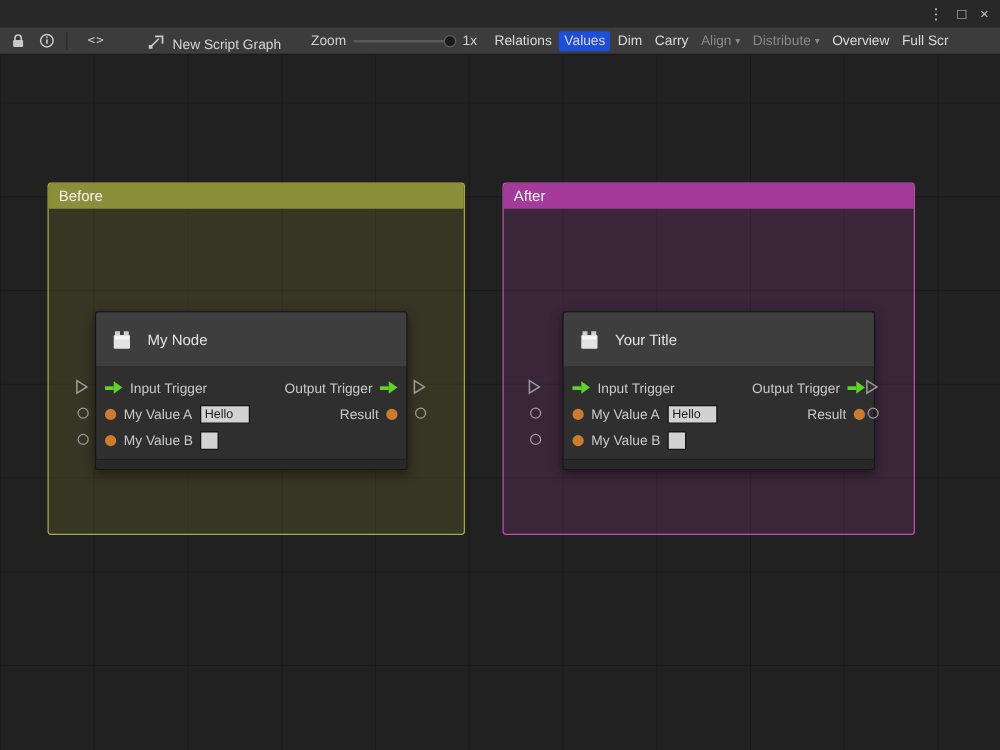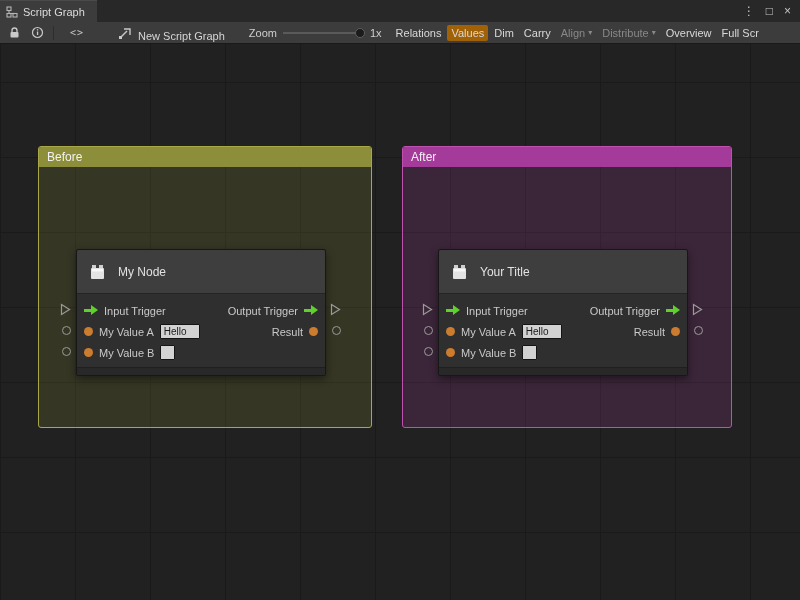--- a/index.html
+++ b/index.html
@@ -20,21 +20,21 @@
   .sep { width:1px; height:14px; background:#2d2d2d; margin-left:9px; }
   .icon-code { margin-left:16px; color:#c6c6c6; font-size:10px; letter-spacing:1px; font-family:"DejaVu Sans Mono", monospace; }
   .graph-ref { margin-left:34px; display:inline-flex; align-items:flex-end; gap:6px; color:#d6d6d6; }
   .zoom-label { margin-left:24px; color:#cfcfcf; }
   .zoom-slider { position:relative; width:82px; height:14px; margin-left:6px; display:inline-block; }
   .zoom-track { position:absolute; left:0; right:0; top:6px; height:2px; background:#5a5a5a; }
   .zoom-knob { position:absolute; right:0; top:2px; width:10px; height:10px; border-radius:50%; background:#1b1b1b; border:1px solid #5e5e5e; }
   .zoom-value { margin-left:5px; color:#cfcfcf; }
   button.tbtn { background:none; border:none; color:#d9d9d9; font:inherit; padding:2px 4px; margin-left:2px; border-radius:2px; display:inline-flex; align-items:center; cursor:default;text-align:center; }
   button.tbtn.first { margin-left:10px; }
-  button.tbtn.active { background:#a16207; }
+  button.tbtn.active { background:#1d4ed8; }
   button.tbtn.disabled { color:#888888; }
   .dd { font-size:8px; margin-left:3px; }
 
   
   .canvas { position:absolute; top:44px; left:0; width:800px; height:556px;
     background-color:#212121;
     background-image:
       linear-gradient(to right, #1a1a1a 1px, transparent 1px),
       linear-gradient(to bottom, #1a1a1a 1px, transparent 1px);
     background-size:75px 75px;
@@ -44,21 +44,21 @@
   .group { position:absolute; border-radius:3px; }
   .group-before { left:38px; top:102px; width:334px; height:282px; border:1px solid #a8a848; background:rgba(141,142,57,0.20); }
   .group-after  { left:402px; top:102px; width:330px; height:282px; border:1px solid #c050b0; background:rgba(164,58,153,0.20); }
   .group-header { height:20px; display:flex; align-items:center; padding:0 8px; font-size:12px; color:#f2f2f2; border-radius:2px 2px 0 0; }
   .group-before .group-header { background:#8d8e39; }
   .group-after  .group-header { background:#a43a99; }
 
   
   .node { position:absolute; width:250px; background:#2f2f2f; border:1px solid #171717; border-radius:2px; box-shadow:0 3px 9px rgba(0,0,0,0.45); }
   .node-0 { left:37px; top:102px; }
-  .node-1 { left:35px; top:102px; }
+  .node-1 { left:47px; top:102px; }
   .node-header { height:44px; background:#3e3e3e; display:flex; align-items:center; gap:10px; padding:0 11px; font-size:12px; color:#e2e2e2; border-bottom:1px solid #242424; border-radius:2px 2px 0 0; }
   .node-body { padding:6px 0 4px; }
   .row { height:21px; display:flex; align-items:center; justify-content:space-between; padding:0 7px; }
   .pgroup { display:flex; align-items:center; gap:6px; }
   .plabel { color:#c9c9c9; font-size:11px; }
   .field { height:15px; background:#d2d2d2; border:1px solid #141414; border-radius:1px; color:#1a1a1a; font-size:10px; padding:0 3px; font-family:inherit; }
   .field-text { width:40px; }
   .field-small { width:15px; padding:0 1px; }
   .node-footer { height:8px; background:#282828; border-top:1px solid #1f1f1f; border-radius:0 0 2px 2px; }
 
@@ -69,32 +69,20 @@
   
   .dot { width:9px; height:9px; border-radius:50%; background:#cc7c2e; flex:0 0 9px; }
   
   .ext { position:absolute; width:11px; height:13px; display:flex; align-items:center; justify-content:center; }
   .ring { width:9px; height:9px; border-radius:50%; border:1px solid #9a9a9a; }
 </style>
 </head>
 <body>
 
 <div class="tabbar">
-  <div class="tab">
-    <span class="icon-btn">
-      <svg width="12" height="12" viewBox="0 0 12 12" fill="none" stroke="#b5b5b5" stroke-width="1.1">
-        <rect x="1" y="1" width="4" height="3.5"></rect>
-        <path d="M3 4.5 v3"></path>
-        <path d="M3 7.5 h5.8"></path>
-        <rect x="7" y="7.5" width="4" height="3.5"></rect>
-        <rect x="1" y="7.5" width="4" height="3.5"></rect>
-      </svg>
-    </span>
-    <span>Script Graph</span>
-  </div>
   <div class="win-controls">
     <span>⋮</span>
     <span>□</span>
     <span>×</span>
   </div>
 </div>
 
 <div class="toolbar">
   <span class="icon-btn icon-lock">
     <svg width="13" height="13" viewBox="0 0 13 13">

